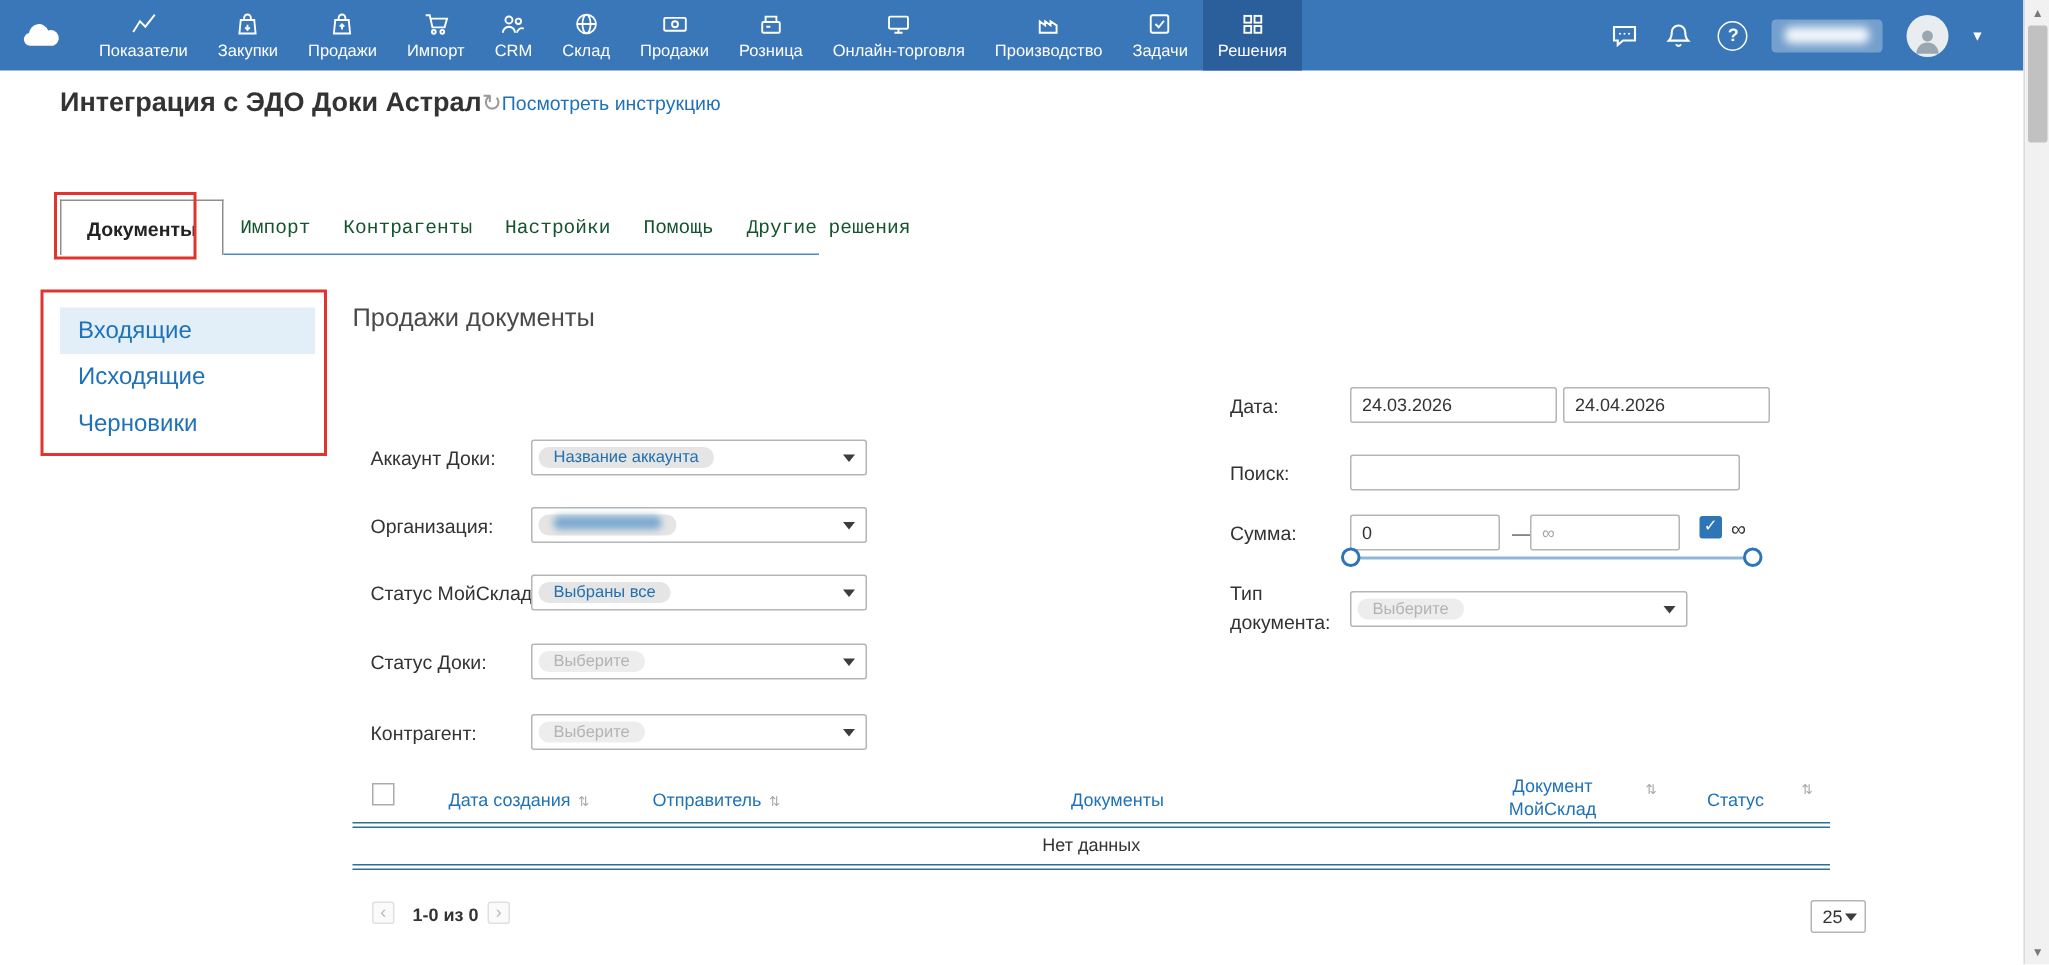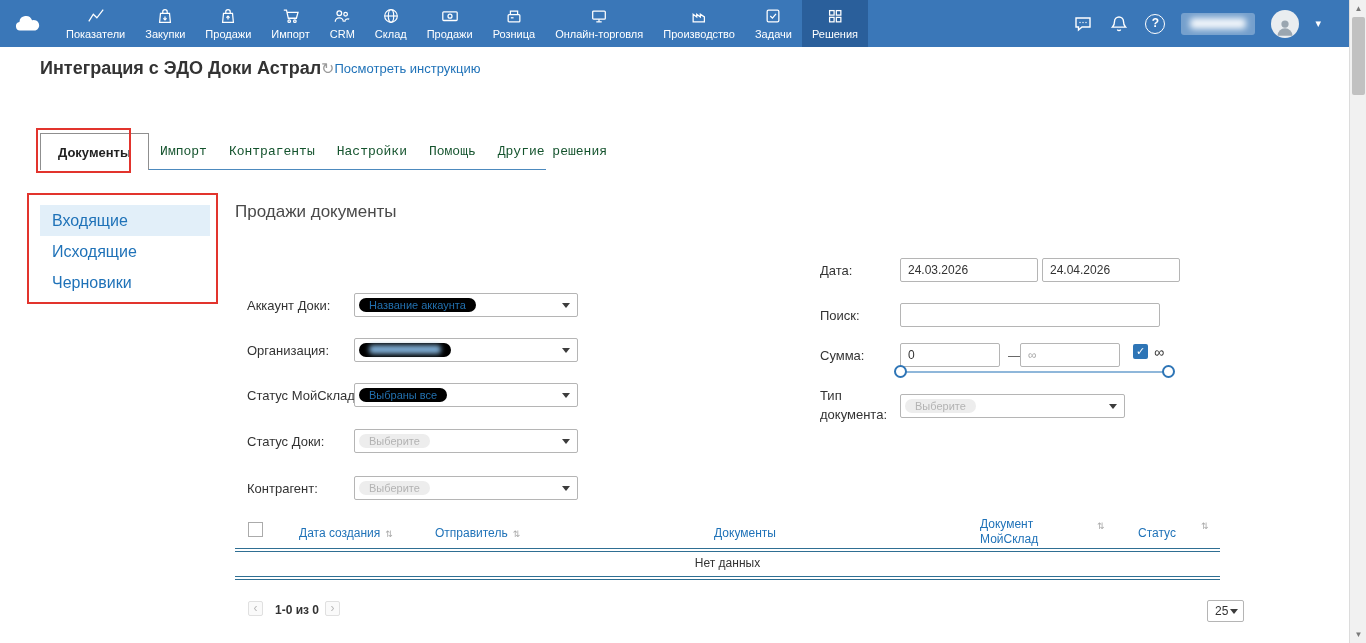--- a/index.html
+++ b/index.html
@@ -75,21 +75,21 @@
 
   
   .content-heading { position:absolute; left:235px; top:202px; font-size:17px; color:#4a4a4a; }
 
   .filters-left { position:absolute; left:247px; top:254px; width:340px; height:215px;margin-top:39px; }
   .fl-row { position:absolute; left:0; width:340px; height:24px; }
   .f-label { position:absolute; left:0; top:5px; font-size:13px; color:#333; white-space:nowrap; }
   .dropdown { position:absolute; left:107px; top:0; width:224px; height:24px; background:#fff; border:1px solid #b5b5b5; border-radius:2px; cursor:pointer; }
   .dd-caret { position:absolute; right:7px; top:9px; width:0; height:0; border-left:4px solid transparent; border-right:4px solid transparent; border-top:5px solid #3c3c3c; }
   .pill { position:absolute; left:4px; top:4px; font-size:11px; line-height:14px; padding:0 10px; border-radius:8px; white-space:nowrap; }
-  .pill-blue { background:#000000; color:#2270ae; }
+  .pill-blue { background:#e5e5e5; color:#2270ae; }
   .pill-gray { background:#ededed; color:#b3b3b3; }
   .pill .smear { display:inline-block; width:72px; height:9px; background:#7ba9d0; filter:blur(2.5px); border-radius:4px; }
 
   .filters-right { position:absolute; left:820px; top:258px; width:430px; height:215px; }
   .txt { position:absolute; height:24px; background:#fff; border:1px solid #b5b5b5; border-radius:2px; font-family:"Liberation Sans",sans-serif; font-size:12px; color:#333; padding:0 7px; }
   .txt.gray { color:#a8a8a8; }
   .dash { position:absolute; font-size:13px; color:#555; }
   .cb { position:absolute; width:15px; height:15px; }
   .cb-checked { background:#2e75b6; border-radius:2px; color:#fff; font-size:11px; line-height:15px; text-align:center; cursor:pointer; }
   .cb-empty { background:#fff; border:1px solid #ababab; cursor:pointer; }
@@ -357,21 +357,21 @@
     <span class="pill pill-gray">Выберите</span>
     <span class="dd-caret"></span>
   </div>
 </div>
 
 <div class="table-area">
   <span class="cb cb-empty" style="left:13px; top:10px"></span>
   <span class="th" style="left:64px; top:14px"><span>Дата создания</span><span class="sort-ic">⇅</span></span>
   <span class="th" style="left:200px; top:14px"><span>Отправитель</span><span class="sort-ic">⇅</span></span>
   <span class="th" style="left:455px; top:14px; width:110px; text-align:center">Документы</span>
-  <span class="th" style="left:745px; top:5px; width:110px; white-space:normal; line-height:15px">Документ МойСклад</span>
+  <span class="th" style="left:745px; top:5px; width:110px; text-align:center; white-space:normal; line-height:15px">Документ МойСклад</span>
   <span class="sort-abs" style="left:862px; top:9px">⇅</span>
   <span class="th" style="left:903px; top:14px">Статус</span>
   <span class="sort-abs" style="left:966px; top:9px">⇅</span>
 
   <div class="dbl-line" style="top:36px"></div>
   <div class="empty-row">Нет данных</div>
   <div class="dbl-line" style="top:64px"></div>
 
   <span class="pg-btn" style="left:13px; top:89px">‹</span>
   <span class="pg-range" style="left:40px; top:91px">1-0 из 0</span>

